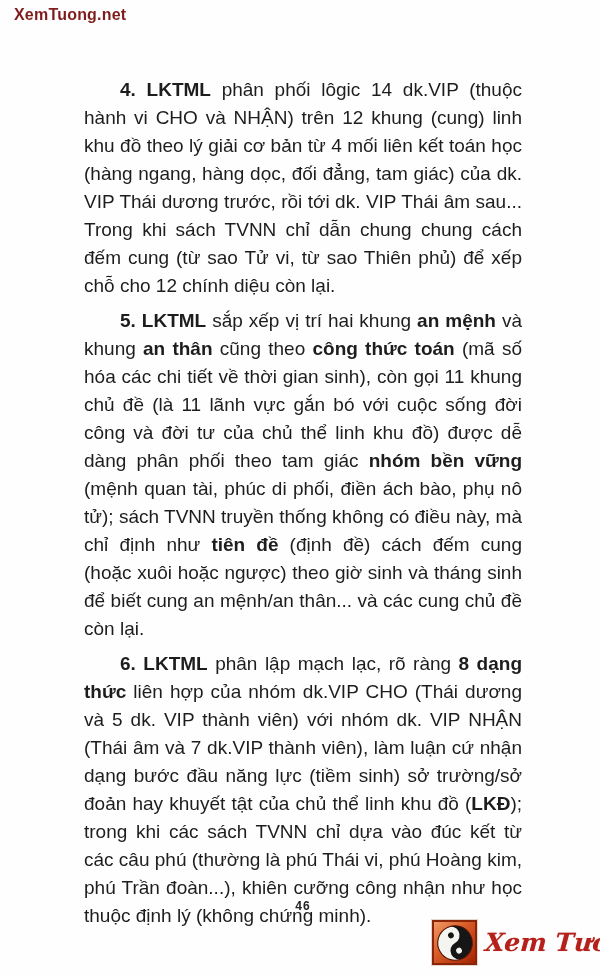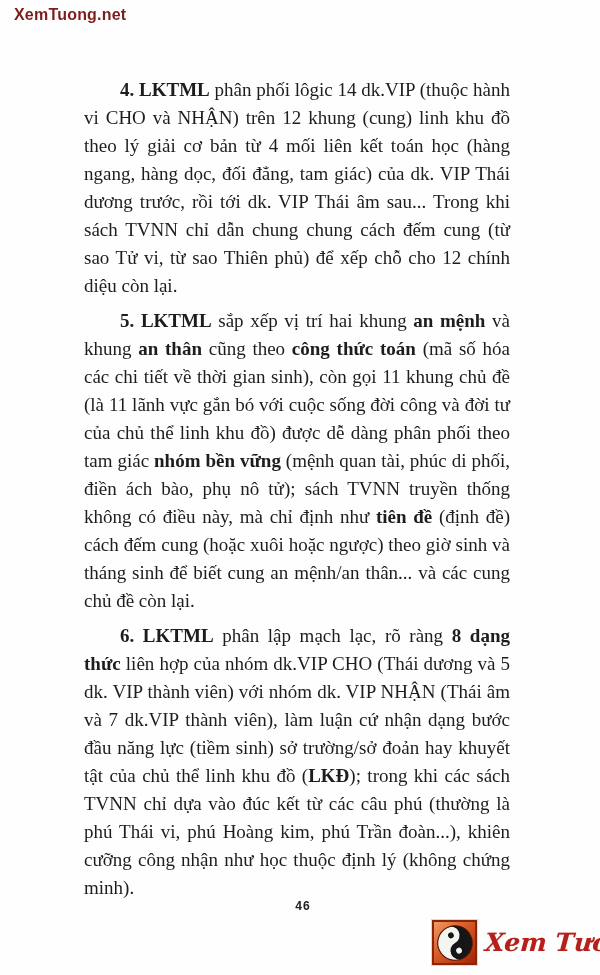--- a/index.html
+++ b/index.html
@@ -31,26 +31,26 @@
 
   
   .text-block {
     position: absolute;
     left: 84px;
     top: 76px;
     width: 438px;
     color: #1d1d1d;
   }
   .text-block p {
-    margin: 0 12px 7px 0;
+    margin: 0 0 7px 0;
     font-size: 19px;
     line-height: 28px;
     text-align: justify;
     text-indent: 36px;
-    font-family: Liberation Serif, serif;
+    font-family: Liberation Sans, sans-serif;
   }
   .text-block p strong {
     font-weight: 700;
   }
 
   
   .page-number {
     position: absolute;
     left: 84px;
     top: 899px;

